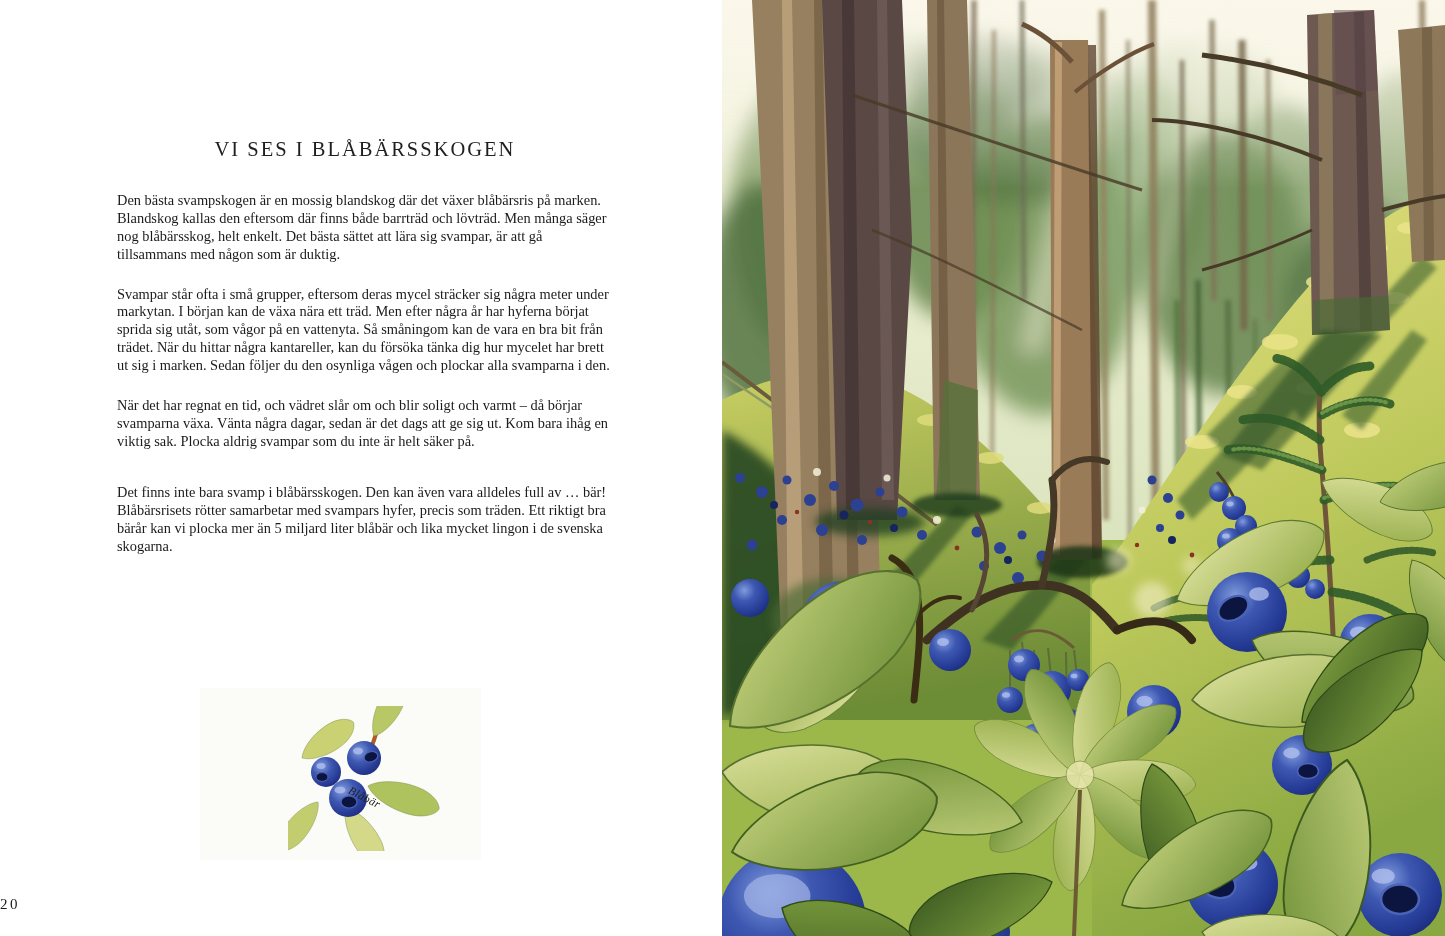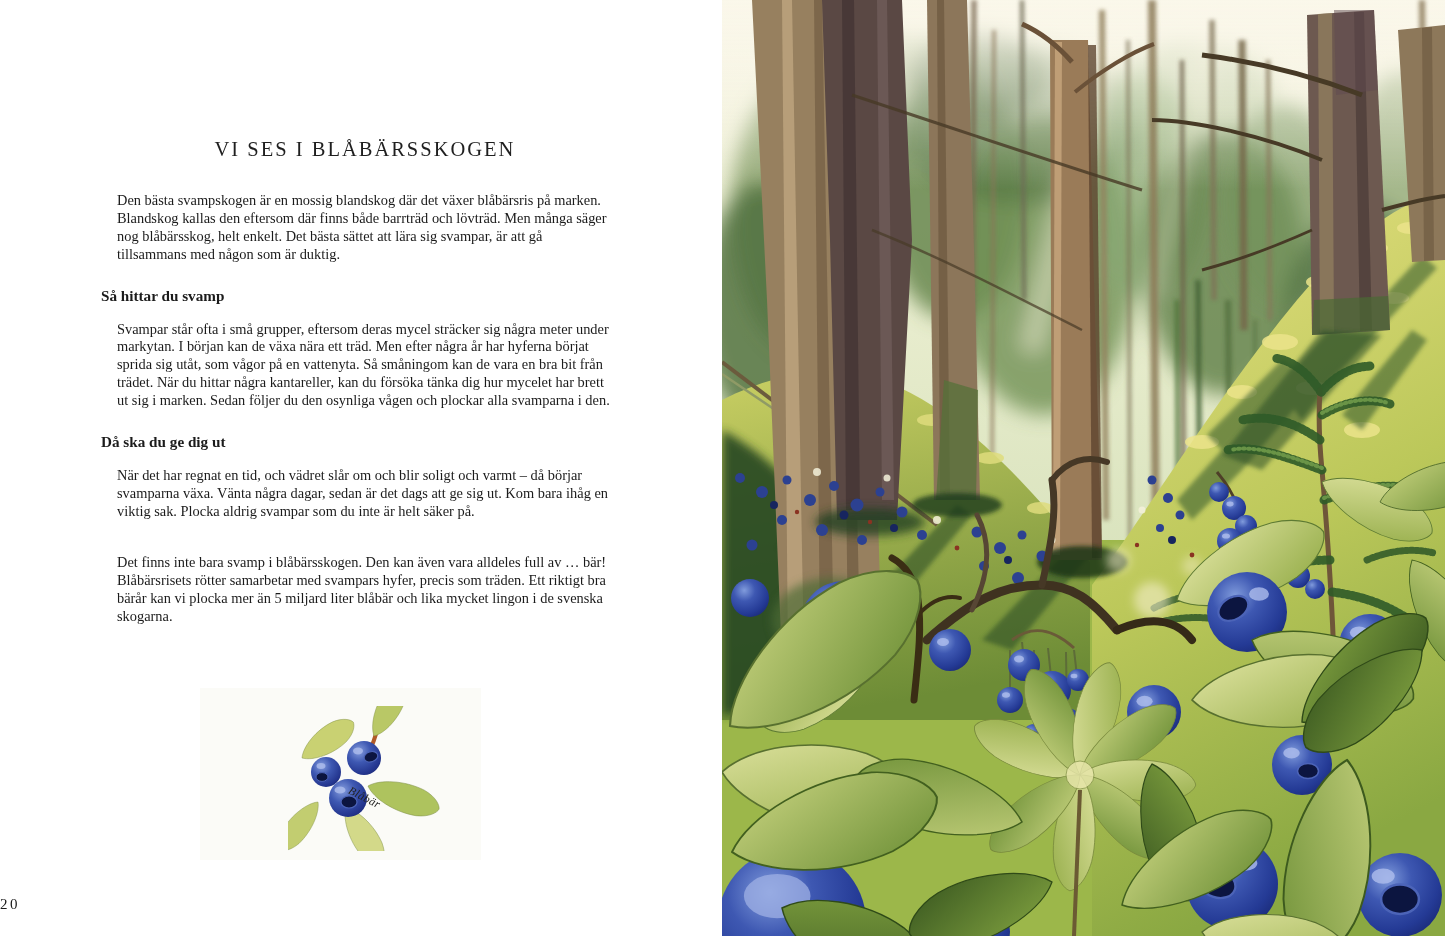--- a/index.html
+++ b/index.html
@@ -25,26 +25,24 @@
 </head>
 <body>
 
 <div class="spread">
 
   <div class="text-col">
     <h1 class="title">VI SES I BLÅBÄRSSKOGEN</h1>
     <p class="para">Den bästa svampskogen är en mossig blandskog där det växer blåbärsris på marken. Blandskog kallas den eftersom där finns både barrträd och lövträd. Men många säger nog blåbärsskog, helt enkelt. Det bästa sättet att lära sig svampar, är att gå tillsammans med någon som är duktig.</p>
 
     <div class="sec">
-      <h2>Så hittar du svamp</h2>
       <p class="para">Svampar står ofta i små grupper, eftersom deras mycel sträcker sig några meter under markytan. I början kan de växa nära ett träd. Men efter några år har hyferna börjat sprida sig utåt, som vågor på en vattenyta. Så småningom kan de vara en bra bit från trädet. När du hittar några kantareller, kan du försöka tänka dig hur mycelet har brett ut sig i marken. Sedan följer du den osynliga vågen och plockar alla svamparna i den.</p>
     </div>
 
     <div class="sec">
-      <h2>Då ska du ge dig ut</h2>
       <p class="para">När det har regnat en tid, och vädret slår om och blir soligt och varmt – då börjar svamparna växa. Vänta några dagar, sedan är det dags att ge sig ut. Kom bara ihåg en viktig sak. Plocka aldrig svampar som du inte är helt säker på.</p>
     </div>
 
     <div class="ps">
       <p class="para">Det finns inte bara svamp i blåbärsskogen. Den kan även vara alldeles full av … bär! Blåbärsrisets rötter samarbetar med svampars hyfer, precis som träden. Ett riktigt bra bärår kan vi plocka mer än 5 miljard liter blåbär och lika mycket lingon i de svenska skogarna.</p>
     </div>
   </div>
 
   <div class="spot-panel">
     <svg class="spot-svg" width="160" height="145" viewBox="0 0 160 145">

